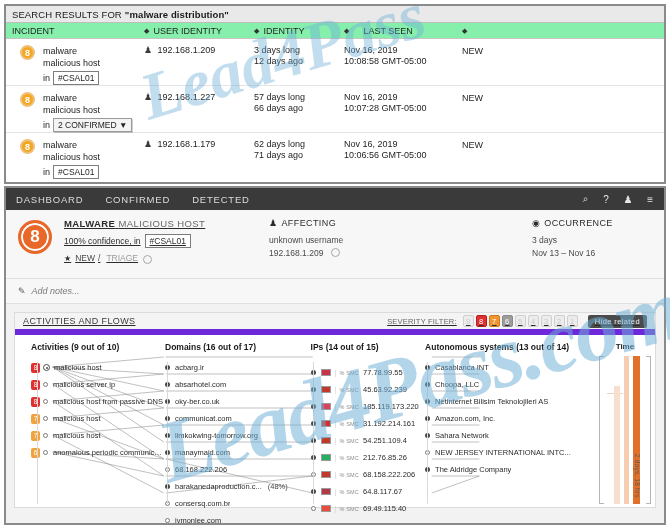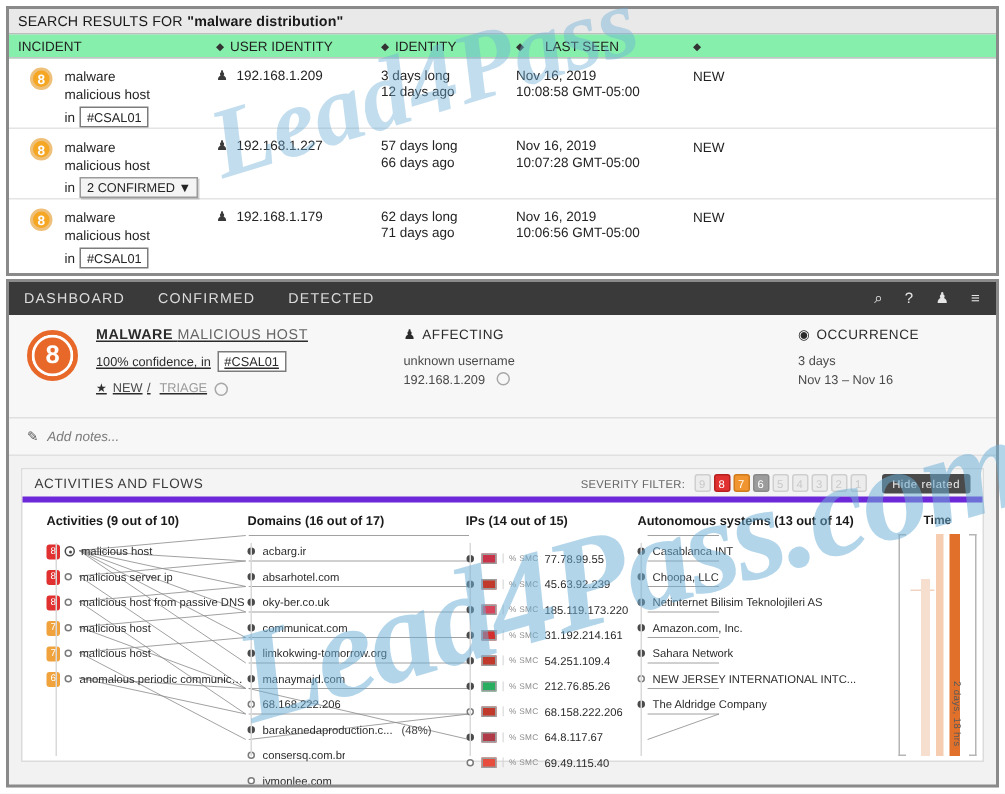--- a/index.html
+++ b/index.html
@@ -124,23 +124,24 @@
     height:25px; background:#f7f7f7; border-bottom:1px solid #e0e0e0;
     display:flex; align-items:center; padding-left:12px;
     font-size:9px; color:#7a7a7a; font-style:italic;
   }
   .pencil { margin-right:6px; font-style:normal; color:#555; }
 
   
   .af-wrap { padding:8px 8px 0 8px; }
   .af-card { background:#ffffff; border:1px solid #dcdcdc; height:196px; position:relative; }
   .af-head {
-    height:22px; background:#f4f4f4; border-bottom:4px solid #6d28d9;
+    height:22px; background:#f4f4f4; border-bottom:6px solid #6d28d9;
     display:flex; align-items:center; padding:0 8px; font-size:9px;
     letter-spacing:.4px;
+    text-decoration:underline;
   }
   .af-head .t { color:#3a3a3a; }
   .af-head .right { margin-left:auto; display:flex; align-items:center; }
   .sev-label { font-size:7.5px; color:#666; letter-spacing:.2px; margin-right:6px; }
   .sev-chip {
     width:11px; height:12px; margin-right:2px; border-radius:2px;
     font-size:7.5px; display:flex; align-items:center; justify-content:center;
     color:#ffffff; background:#d8d8d8; border:1px solid #cfcfcf;
   }
   .sev-chip.on-red { background:#e03030; border-color:#b62020; }

